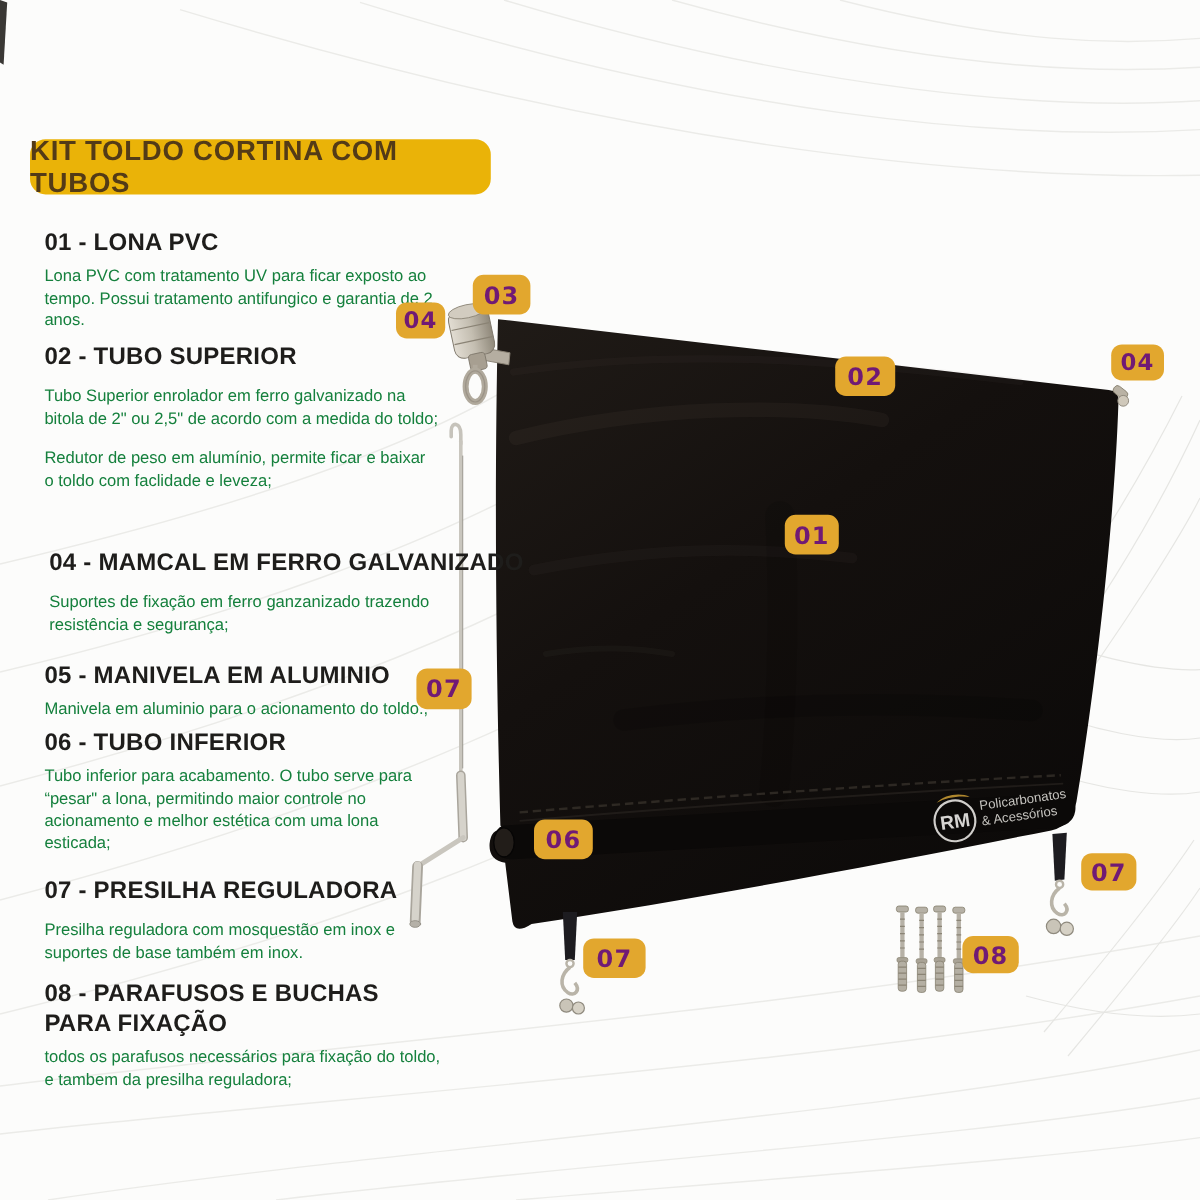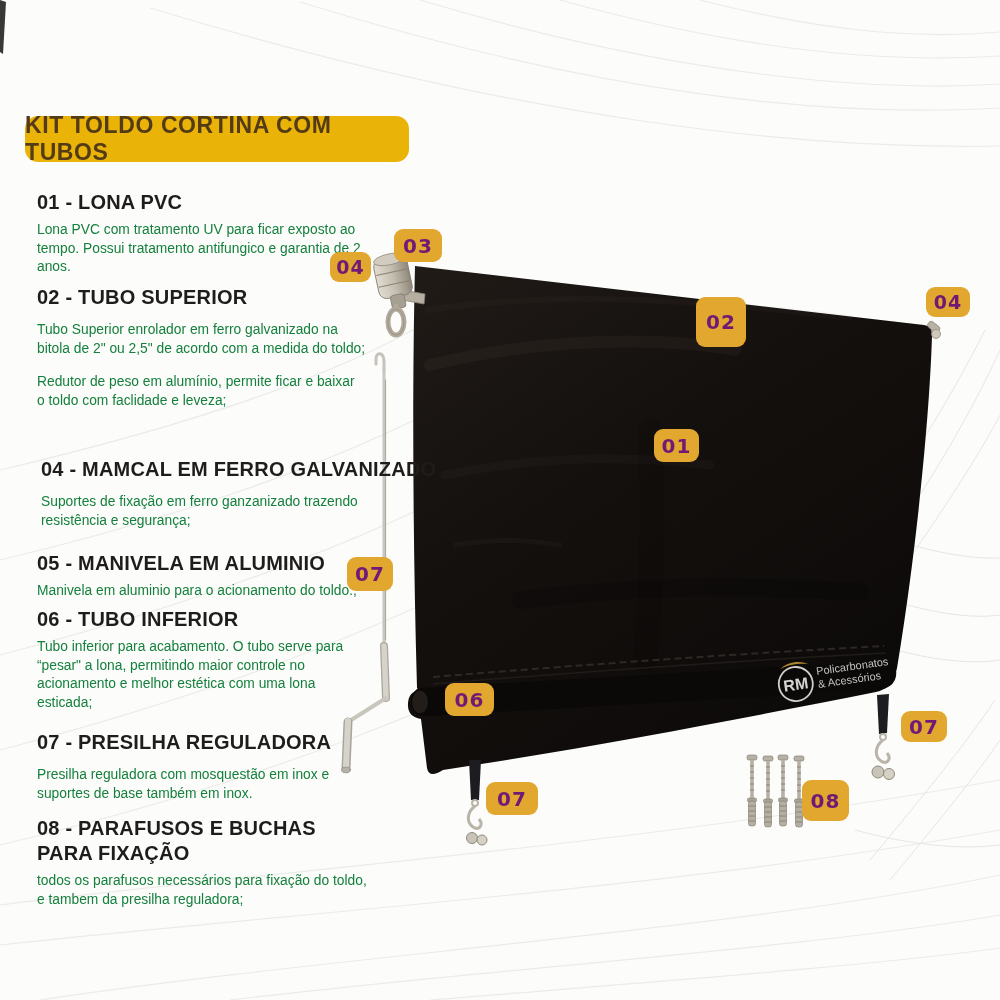--- a/index.html
+++ b/index.html
@@ -239,22 +239,22 @@
       <path d="M14,5 C21,-1 35,-1 42,4 C34,1.5 22,1.5 14,5 Z" fill="#c79a33"></path>
       <circle cx="27" cy="22" r="17" fill="none" stroke="#eceae6" stroke-width="1.8"></circle>
       <text x="27" y="28" text-anchor="middle" font-family="Liberation Sans, sans-serif" font-size="16" font-weight="bold" fill="#f2f1ee">RM</text>
       <text x="49" y="16" font-family="Liberation Sans, sans-serif" font-size="11" fill="#dddbd6">Policarbonatos</text>
       <text x="49" y="29" font-family="Liberation Sans, sans-serif" font-size="11" fill="#dddbd6">&amp; Acessórios</text>
     </g>
   </svg>
 
   <div class="num-badge" style="left:394px;top:229px;width:48px;height:33px;">03</div>
   <div class="num-badge" style="left:330px;top:252px;width:41px;height:30px;font-size:19px;">04</div>
-  <div class="num-badge" style="left:696px;top:297px;width:50px;height:50px;">02</div>
+  <div class="num-badge" style="left:696px;top:297px;width:50px;height:33px;">02</div>
   <div class="num-badge" style="left:926px;top:287px;width:44px;height:30px;font-size:19px;">04</div>
   <div class="num-badge" style="left:654px;top:429px;width:45px;height:33px;">01</div>
   <div class="num-badge" style="left:347px;top:557px;width:46px;height:34px;">07</div>
   <div class="num-badge" style="left:445px;top:683px;width:49px;height:33px;text-align:right;">06</div>
   <div class="num-badge" style="left:486px;top:782px;width:52px;height:33px;">07</div>
   <div class="num-badge" style="left:901px;top:711px;width:46px;height:31px;">07</div>
-  <div class="num-badge" style="left:802px;top:780px;width:47px;height:41px;">08</div>
+  <div class="num-badge" style="left:802px;top:780px;width:47px;height:31px;">08</div>
 
 </div>
 
 </body></html>

